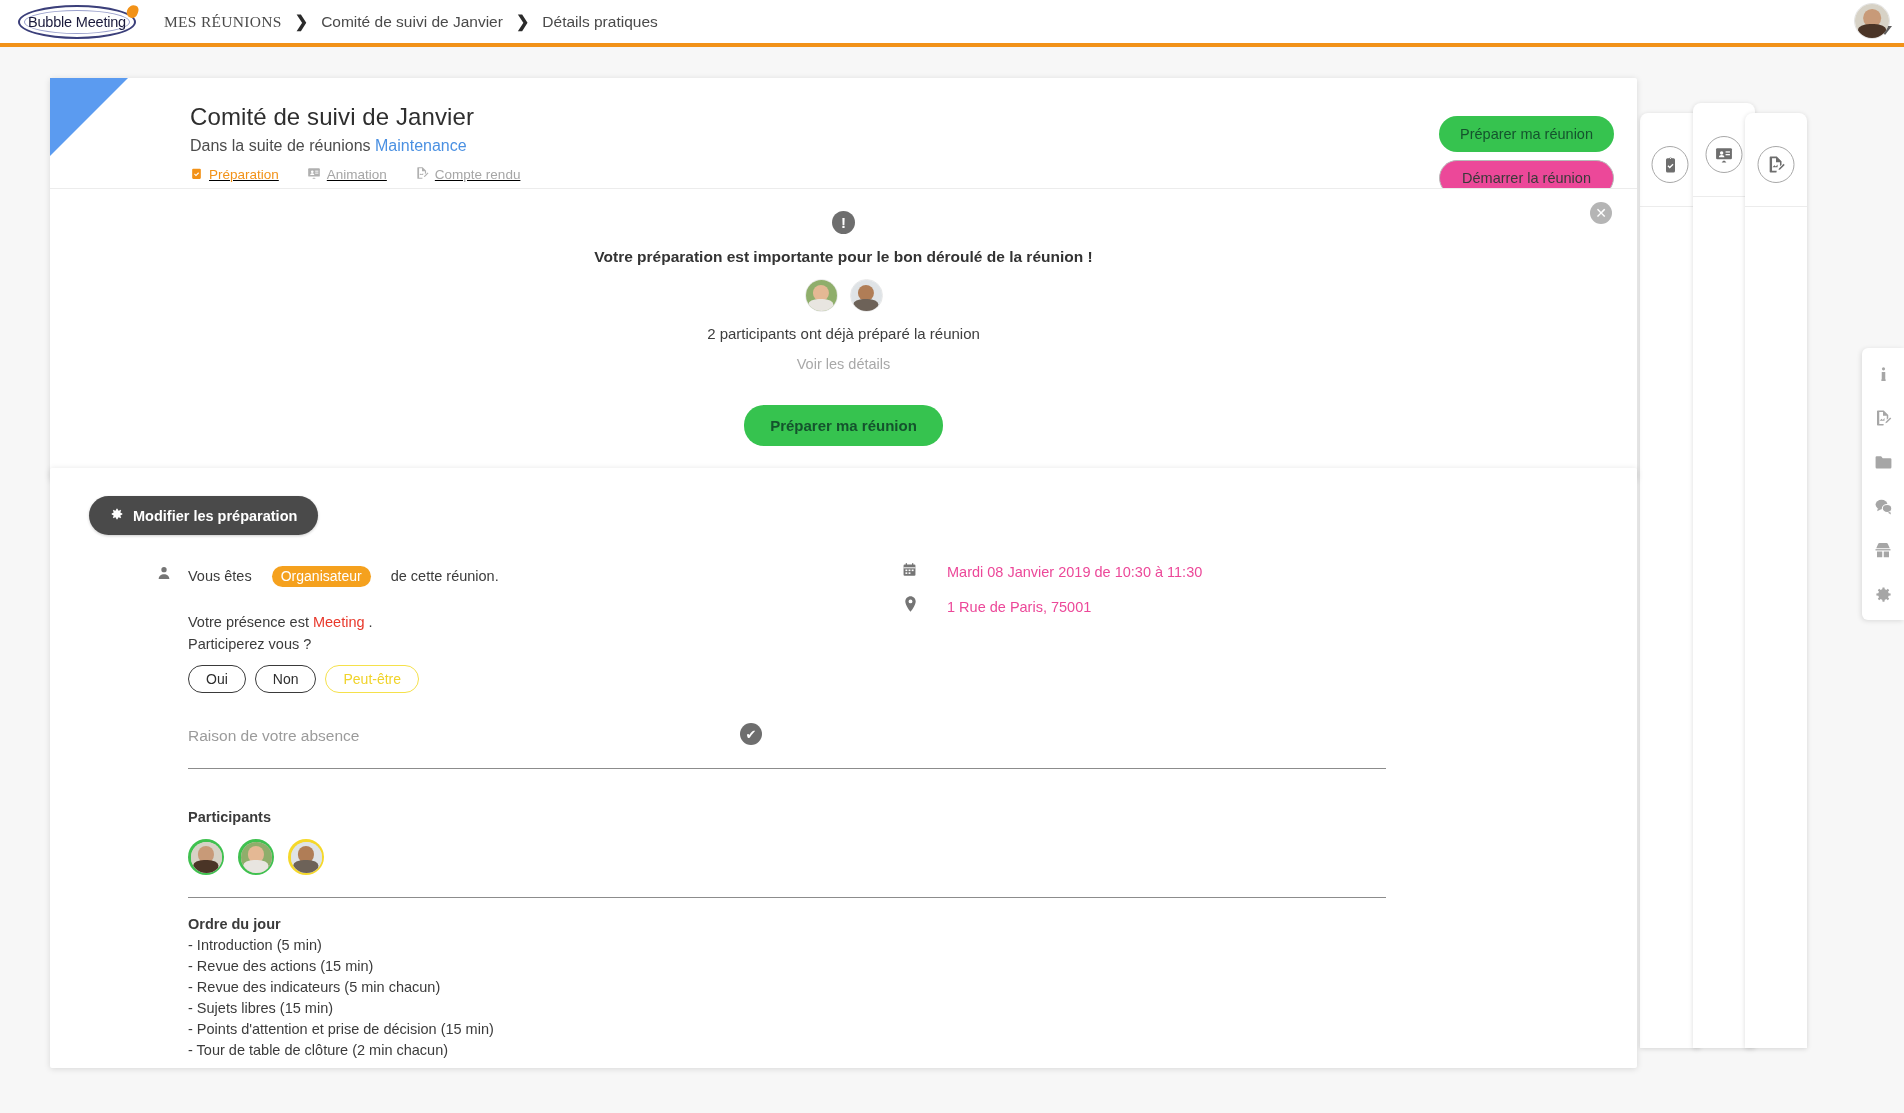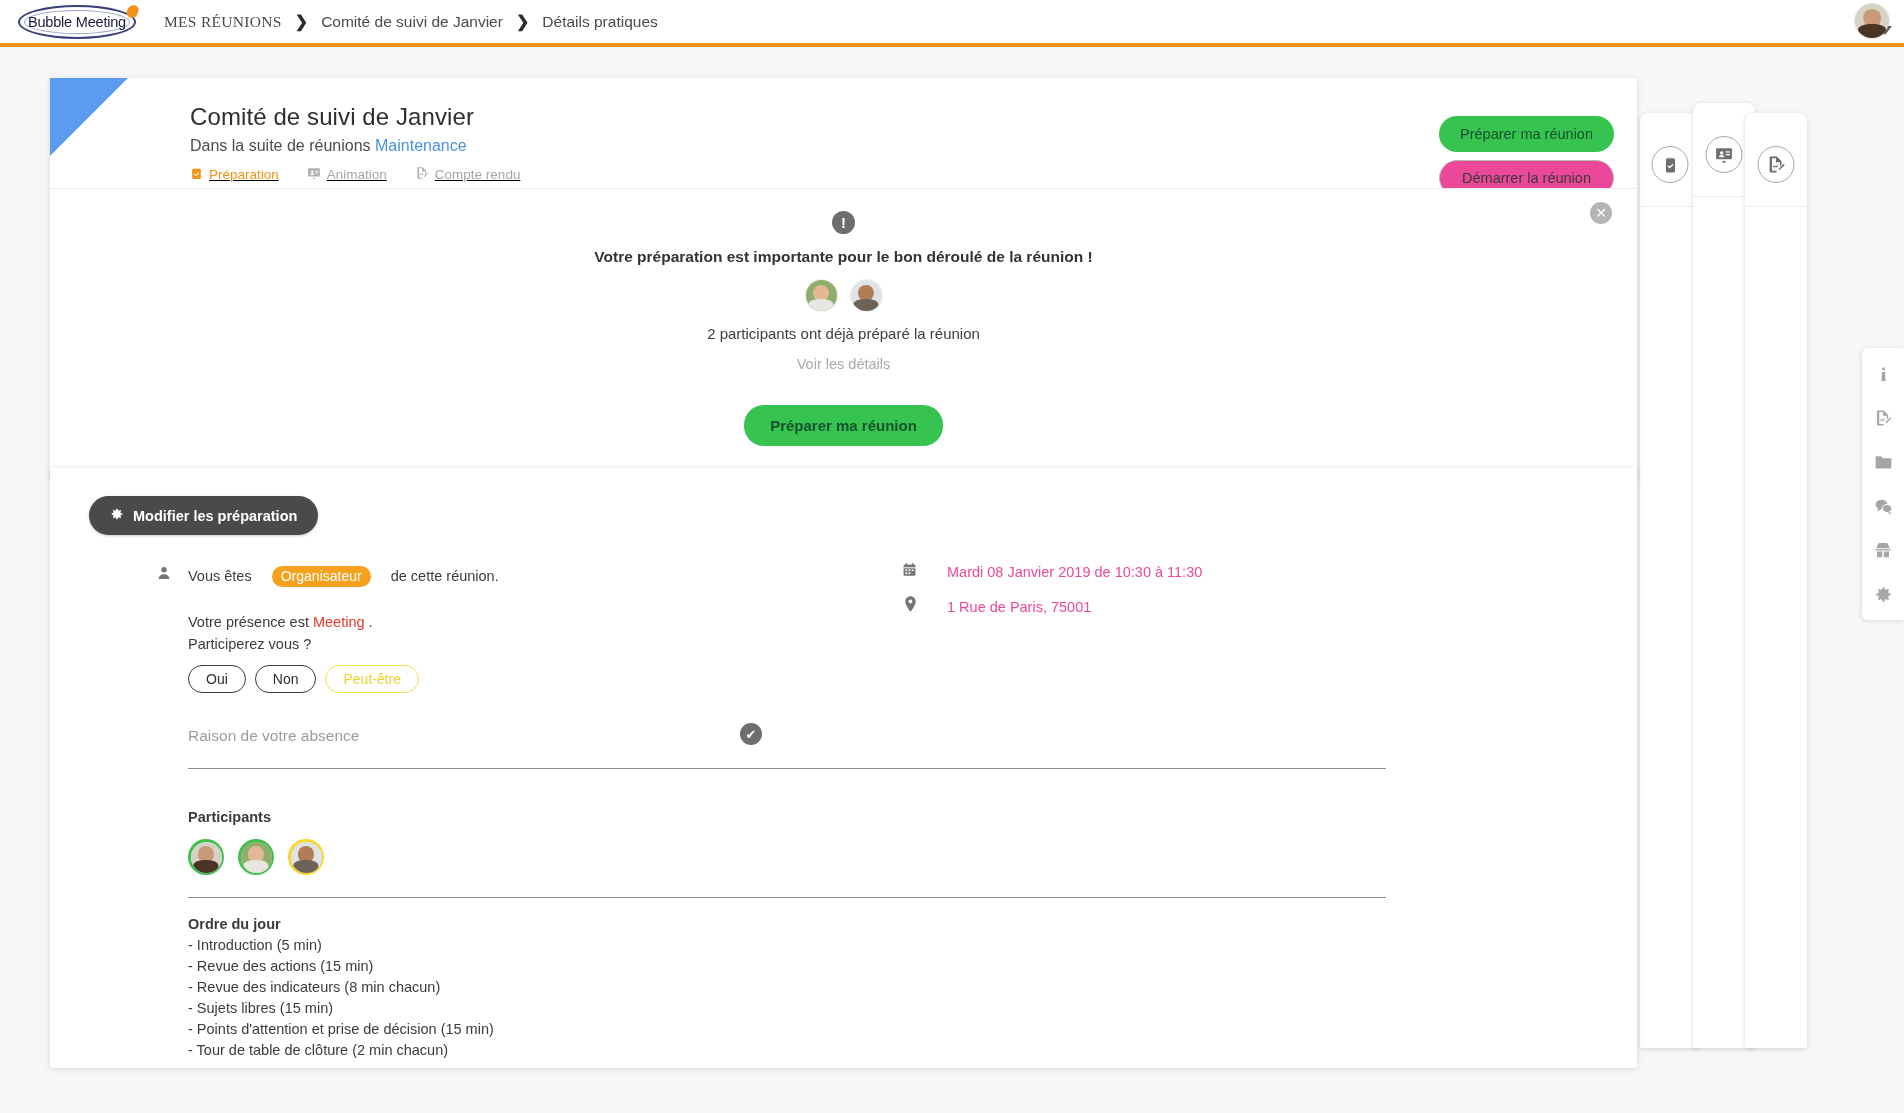--- a/index.html
+++ b/index.html
@@ -480,21 +480,21 @@
             </span>
           </span>
       </div>
       <div class="part-rule"></div>
     </div>
 
     <div style="margin-top:18px;">
       <div class="sec-title">Ordre du jour</div>
       <div class="agenda-line">- Introduction (5 min)</div>
       <div class="agenda-line">- Revue des actions (15 min)</div>
-      <div class="agenda-line">- Revue des indicateurs (8 min chacun)</div>
+      <div class="agenda-line">- Revue des indicateurs (5 min chacun)</div>
       <div class="agenda-line">- Sujets libres (15 min)</div>
       <div class="agenda-line">- Points d'attention et prise de décision (15 min)</div>
       <div class="agenda-line">- Tour de table de clôture (2 min chacun)</div>
     </div>
   </div>
 
   <div class="rightcol">
     <div class="info-line">
       <span>
         <svg width="15" height="15" viewBox="0 0 24 24" fill="#757575">

